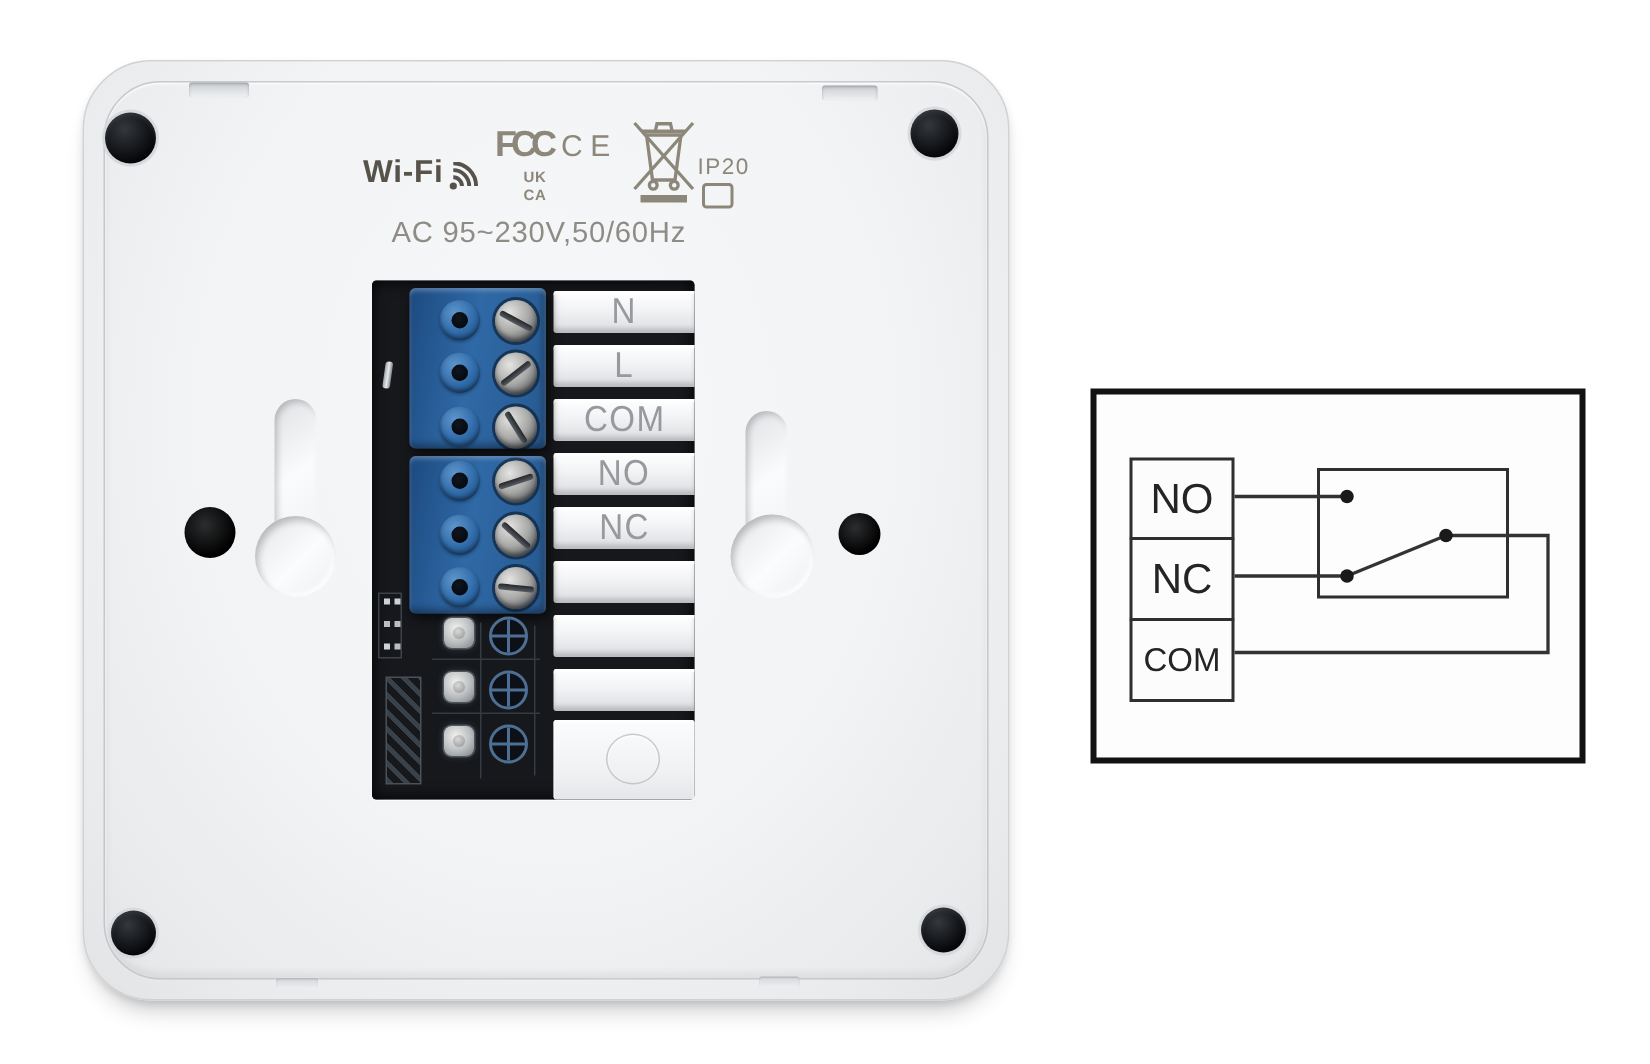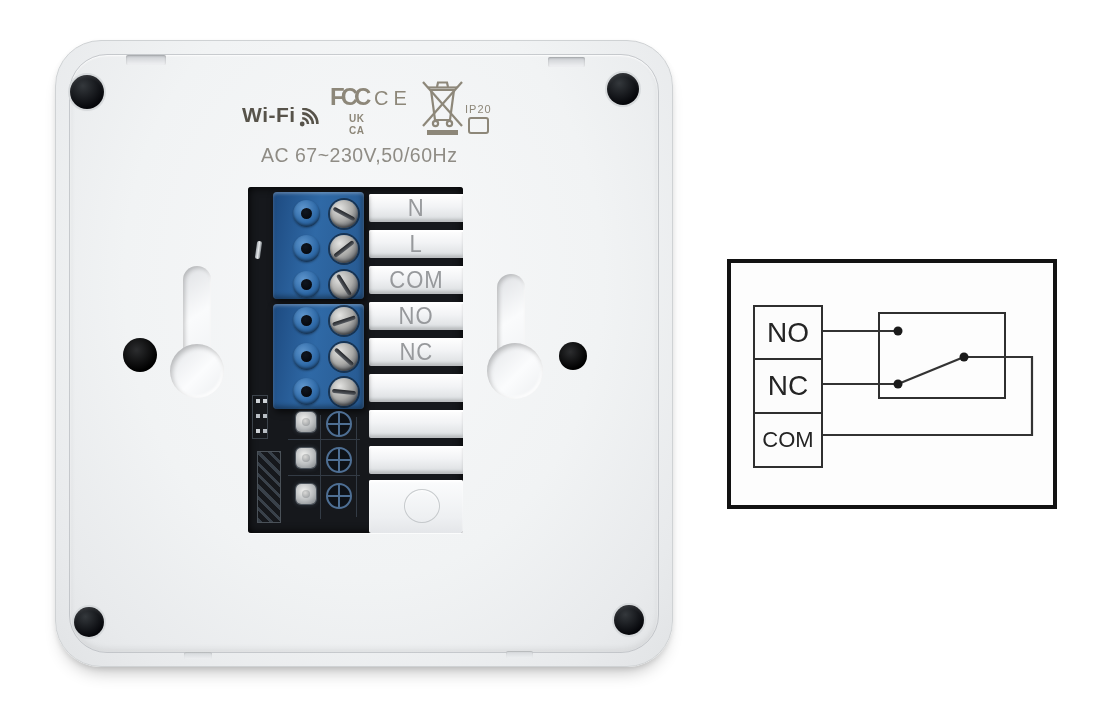--- a/index.html
+++ b/index.html
@@ -55,21 +55,21 @@
     color:#57534a; font-weight:800; font-size:21px; letter-spacing:0.5px; }
   .fcc { position:absolute; left:274px; top:42px; color:#8d8779; font-weight:800;
     font-size:24px; letter-spacing:-4px; }
   .ce { position:absolute; left:318px; top:46px; color:#8d8779; font-weight:500;
     font-size:20px; letter-spacing:5px; }
   .ukca { position:absolute; left:280px; top:72px; color:#8d8779; font-weight:700;
     font-size:10px; line-height:11.5px; letter-spacing:0.5px;margin-left:13px; }
   .ukca span { display:block; }
   .weee { position:absolute; left:364px; top:37px; }
   .ip20 { position:absolute; left:409px; top:62px; color:#8d8779; text-align:center; width:26px; }
-  .ip20 .ip-label { font-size:11px; letter-spacing:1px; display:block; }
+  .ip20 .ip-label { font-size:15px; letter-spacing:1px; display:block; }
   .ip20 .ip-box { display:block; width:21px; height:17px; margin:2px auto 0;
     border:2px solid #8d8779; border-radius:3px; }
   .rating { position:absolute; left:205px; top:103px; color:#8f8c85;
     font-size:19.5px; letter-spacing:0.5px; font-weight:400; }
 
   
   .recess { position:absolute; left:192px; top:146px; width:215px; height:346px;
     background:#16181c; border-radius:3px;
     box-shadow: inset 0 0 10px #000, 0 1px 0 rgba(255,255,255,0.7); }
   .wedge { position:absolute; left:121px; width:94px; height:28px;
@@ -194,21 +194,21 @@
         <circle cx="29.5" cy="45.5" r="2.6"></circle>
         <line x1="3" y1="4" x2="42" y2="48"></line>
         <line x1="42" y1="4" x2="3" y2="48"></line>
       </g>
       <rect x="7" y="52" width="31" height="5" fill="#8d8779"></rect>
     </svg>
     <div class="ip20">
       <span class="ip-label">IP20</span>
       <span class="ip-box"></span>
     </div>
-    <div class="rating">AC  67~230V,50/60Hz</div>
+    <div class="rating">AC  95~230V,50/60Hz</div>
 
     <div class="recess">
       <div class="wedge w0">
           <span class="tlabel">N</span>
         </div>
       <div class="wedge w1">
           <span class="tlabel">L</span>
         </div>
       <div class="wedge w2">
           <span class="tlabel">COM</span>

